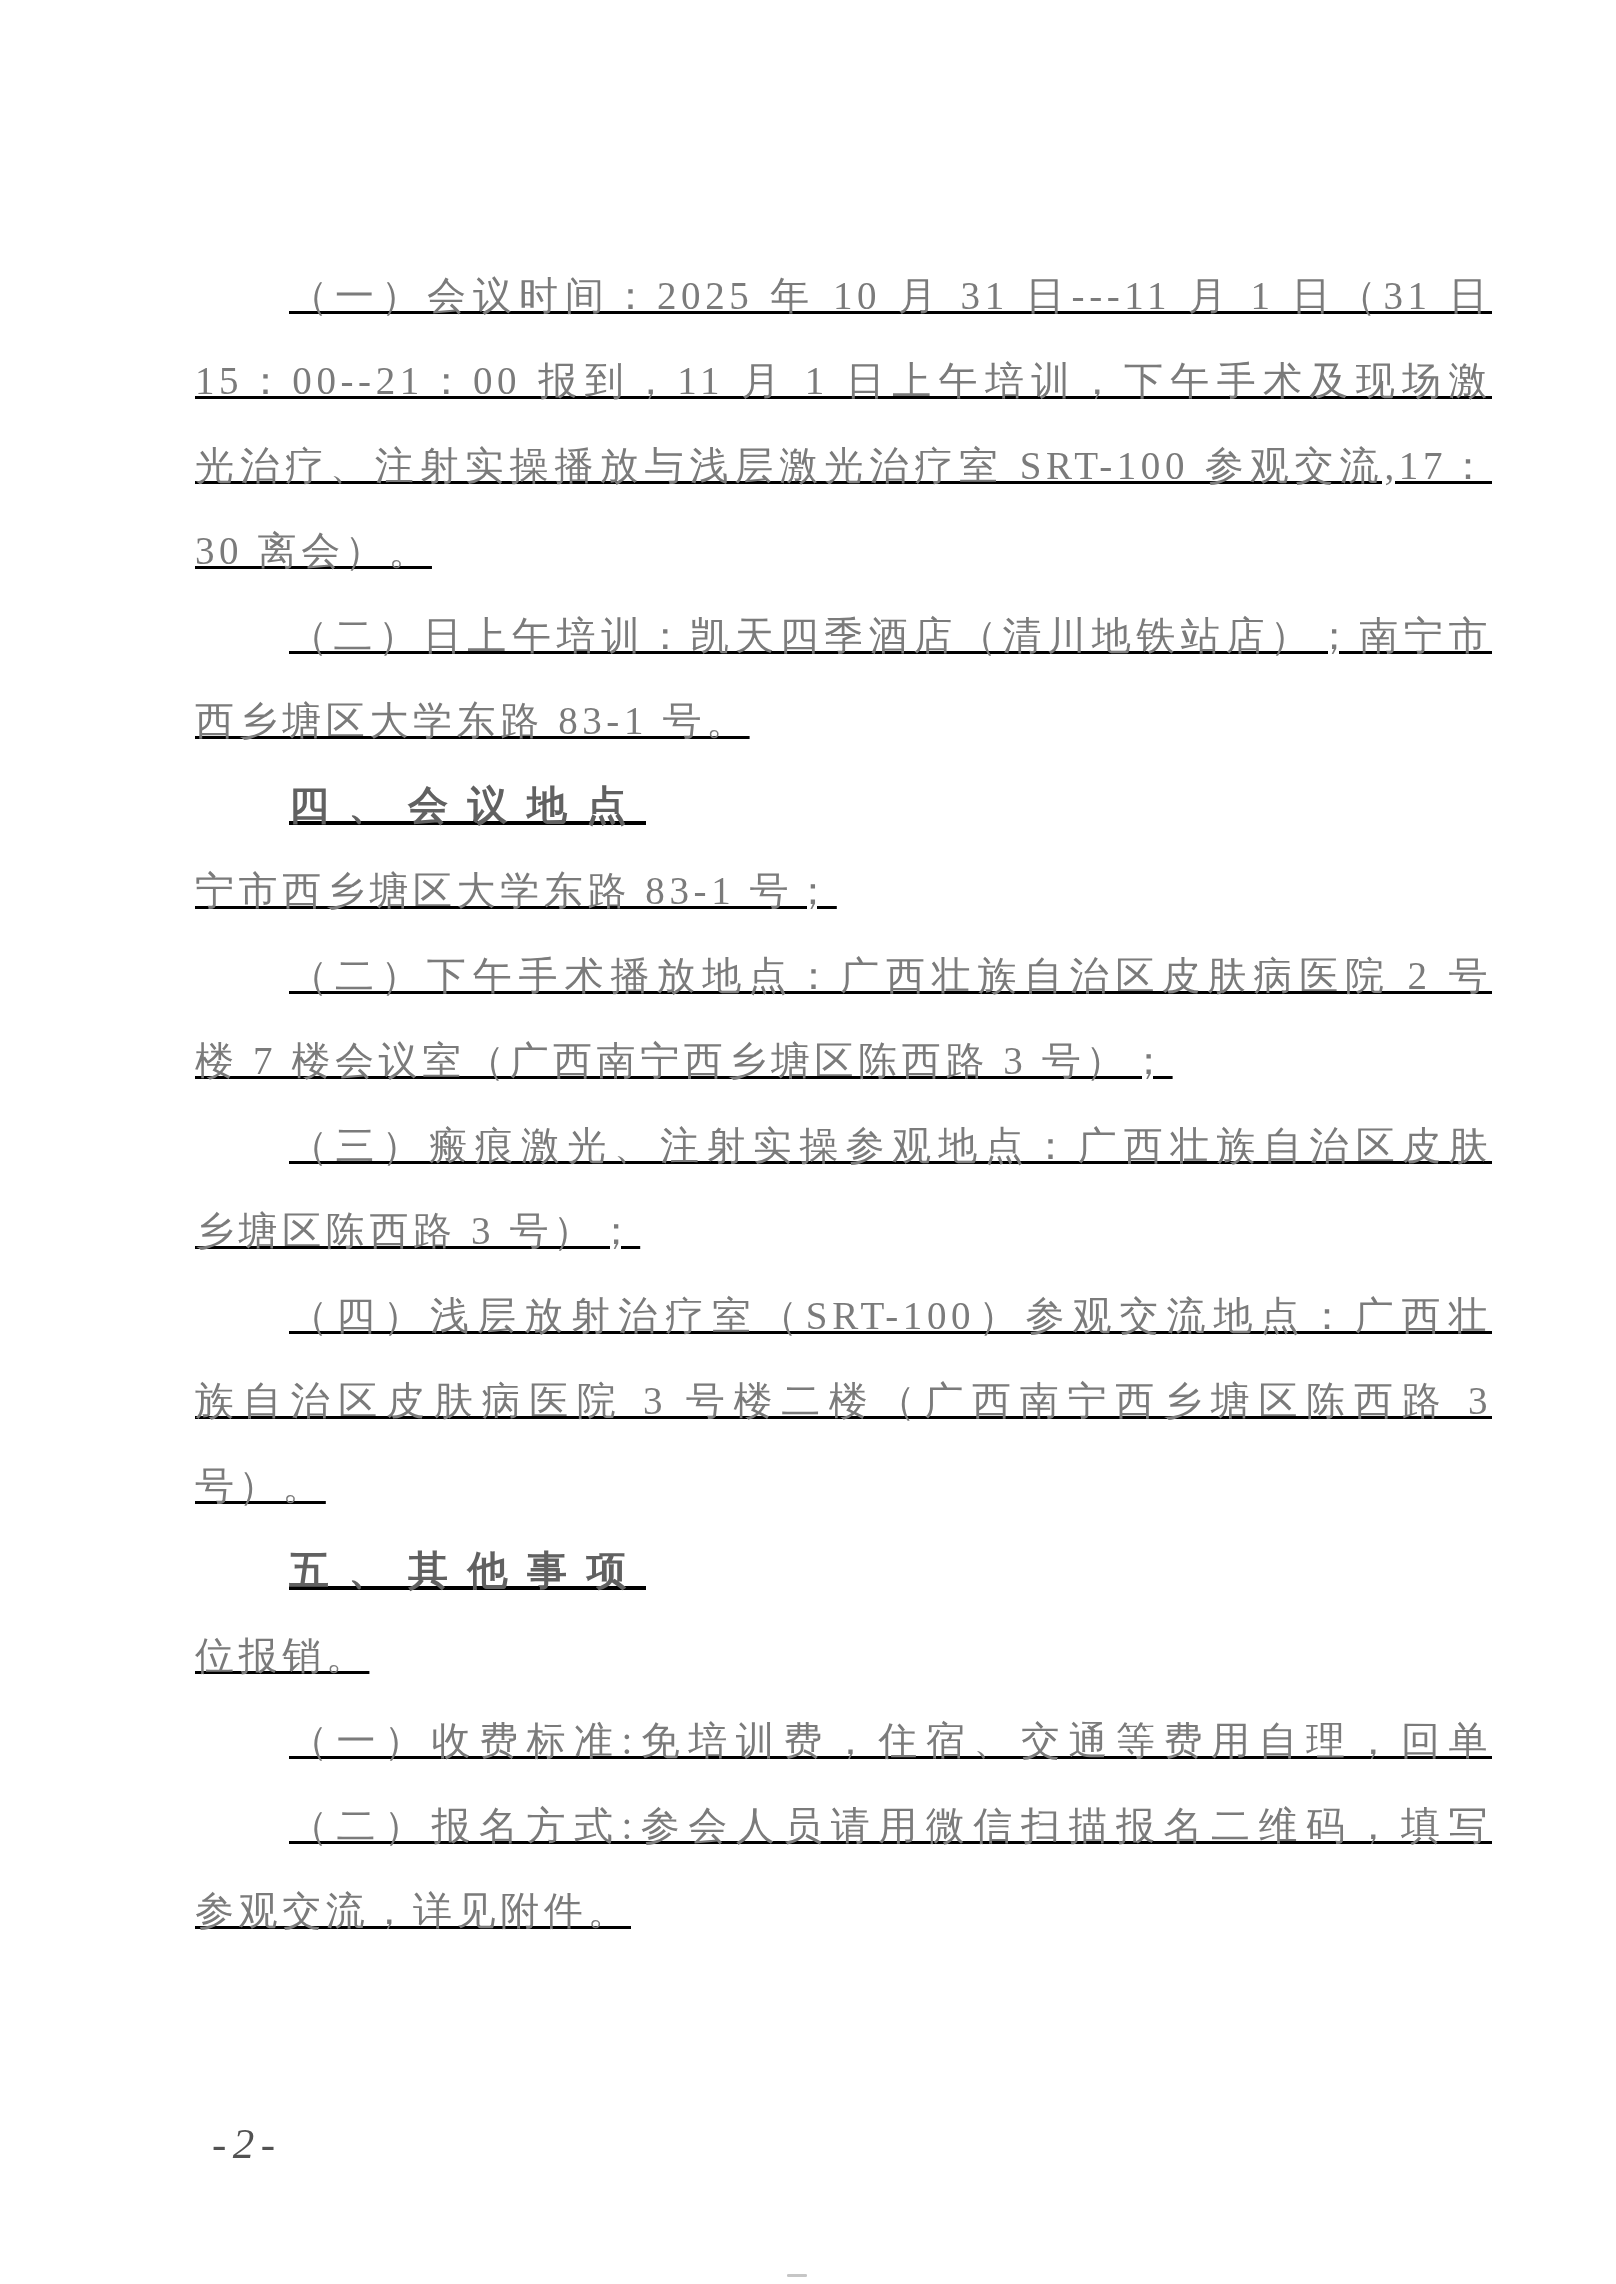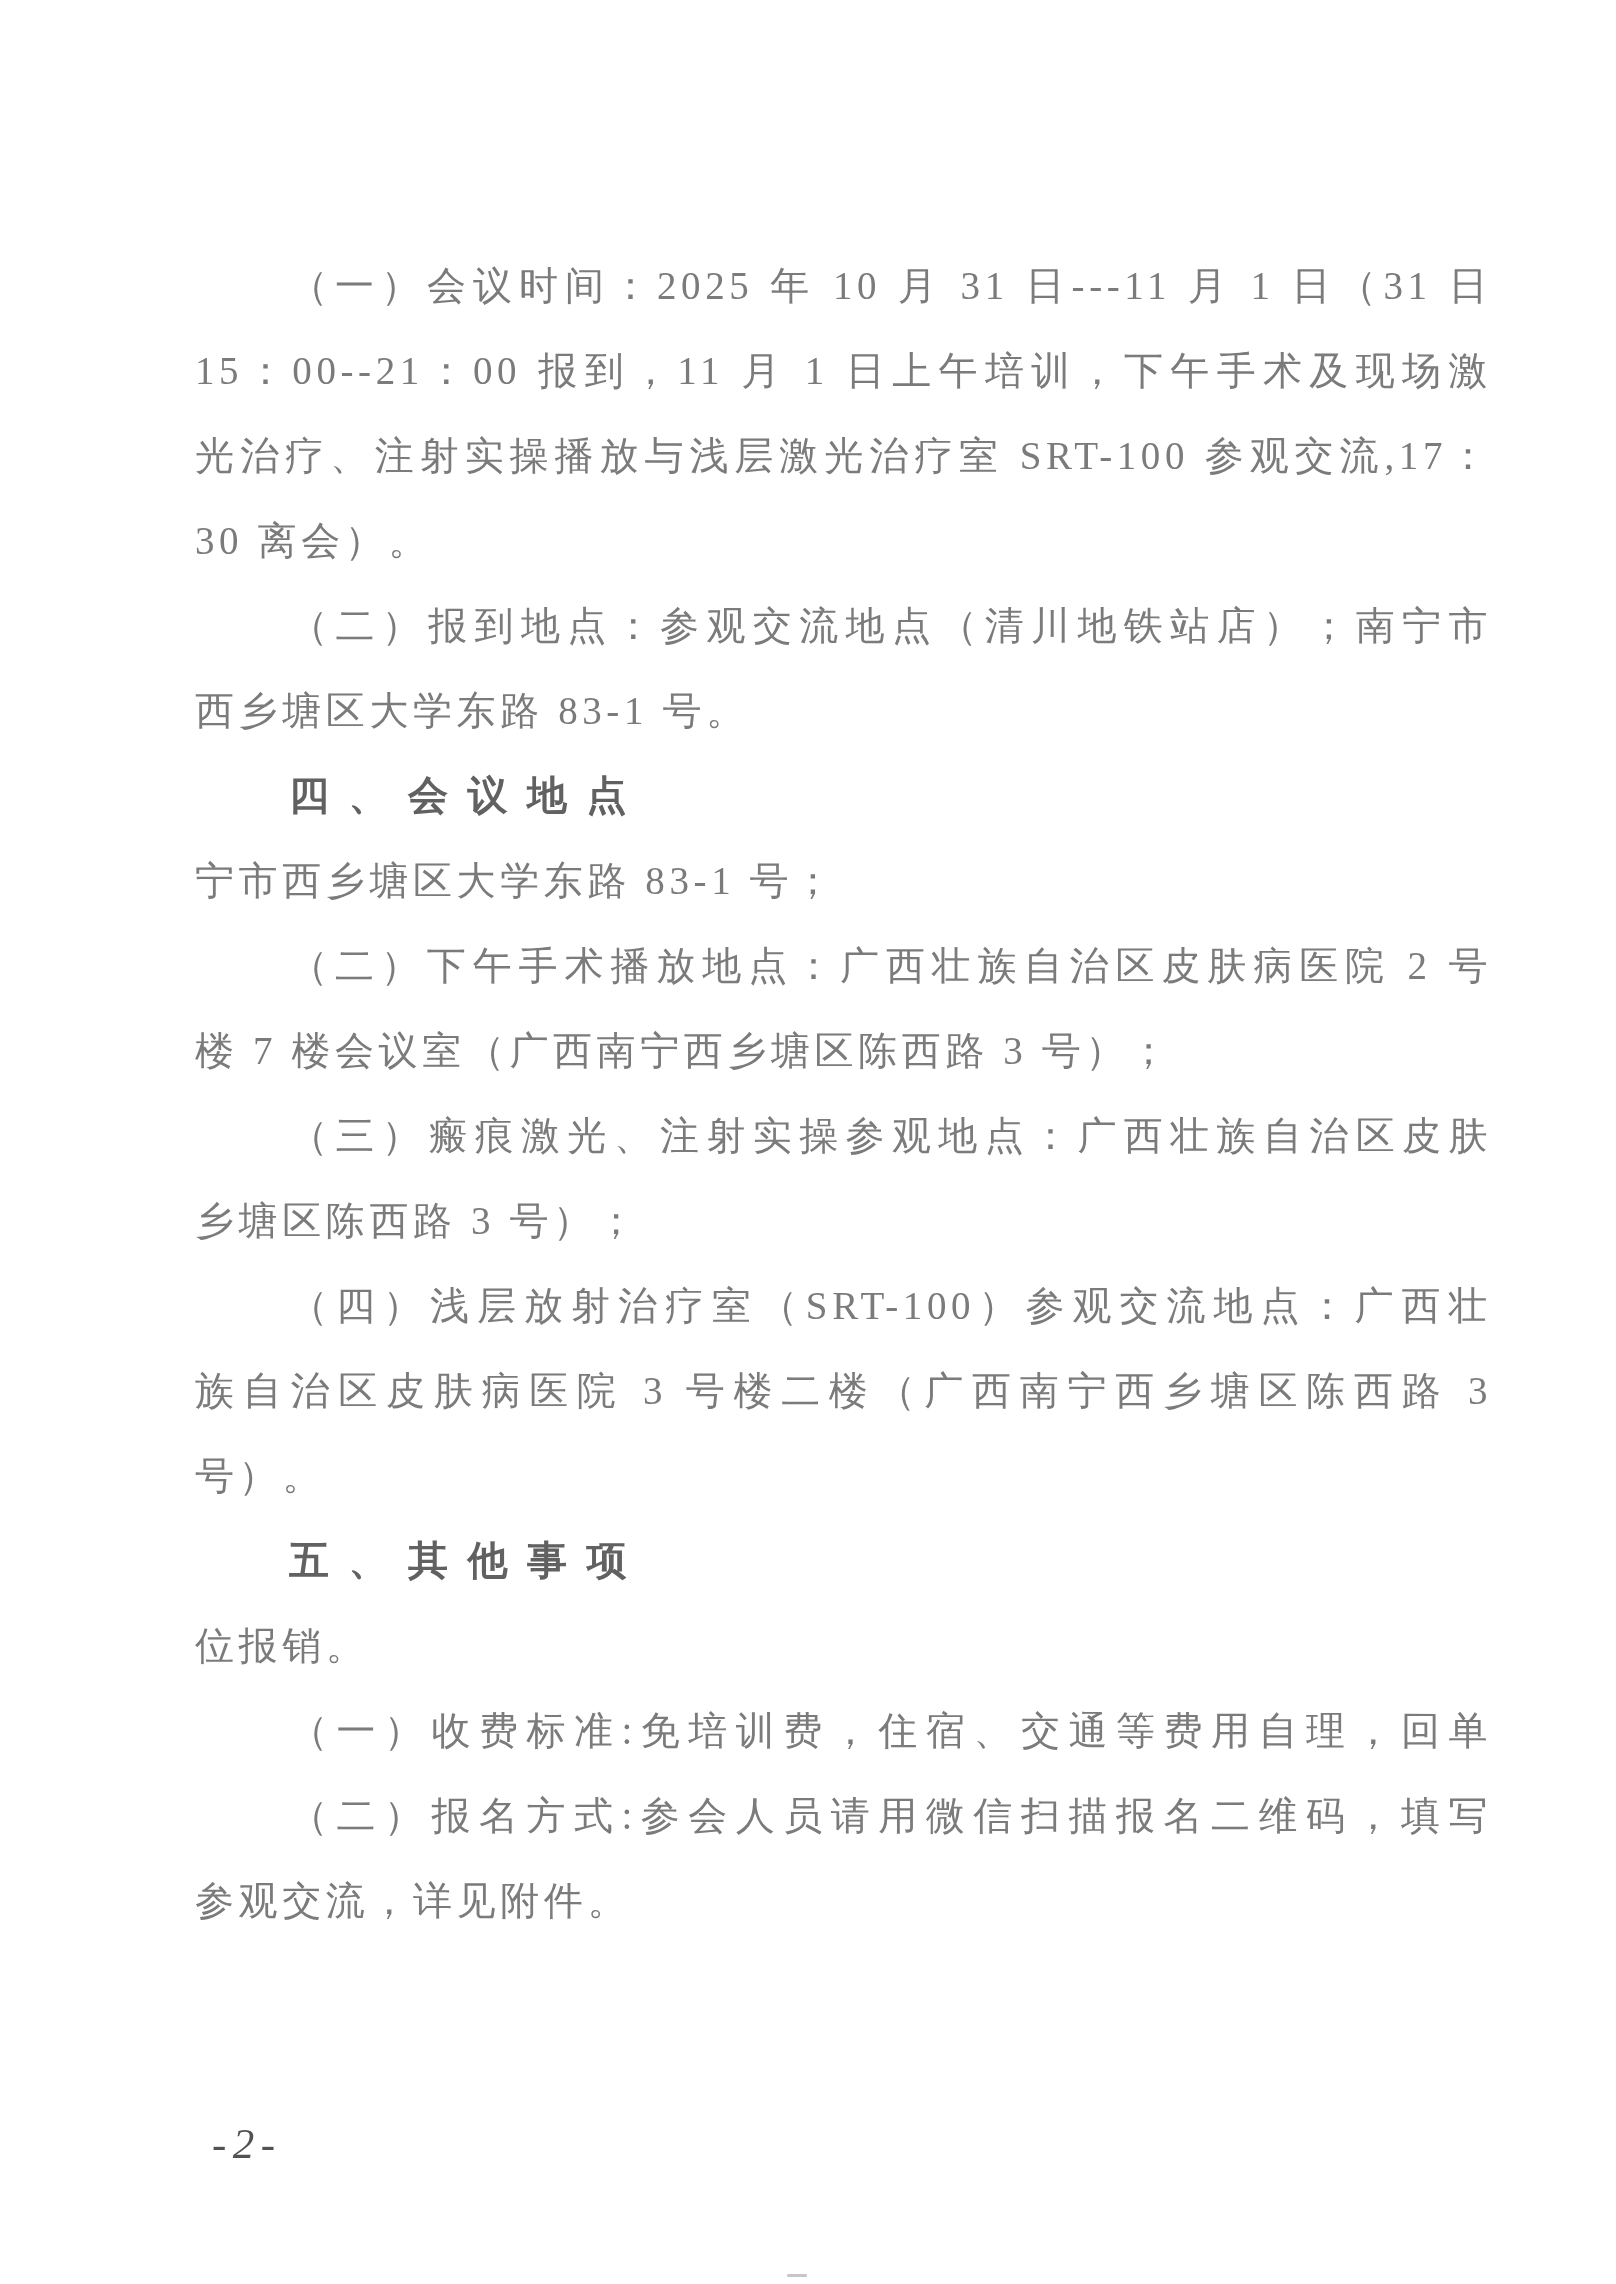--- a/index.html
+++ b/index.html
@@ -5,21 +5,21 @@
   html,body{margin:0;padding:0;background:#e8e8e8;}
   .page{
     position:relative;
     width:1616px;height:2284px;
     background:#ffffff;
     overflow:hidden;
     font-family:"Liberation Serif","DejaVu Serif",serif;
   }
   .body-col{
     position:absolute;
-    left:195px;top:243px;width:1297px;
+    left:195px;top:253px;width:1297px;text-decoration:underline;
   }
   .doc-line{
     height:85px;
     line-height:85px;
     font-size:39px;
     color:#7b7b7b;
     letter-spacing:4.6px;
     white-space:normal;
   }
   .full{
@@ -59,21 +59,21 @@
 
 <div class="page">
 
   <div class="body-col">
 
     <div class="doc-line full indent">（一）会议时间：2025 年 10 月 31 日---11 月 1 日（31 日</div>
     <div class="doc-line full">15：00--21：00 报到，11 月 1 日上午培训，下午手术及现场激</div>
     <div class="doc-line full">光治疗、注射实操播放与浅层激光治疗室 SRT-100 参观交流,17：</div>
     <div class="doc-line">30 离会）。</div>
 
-    <div class="doc-line full indent">（二）报到地点：参观交流地点（清川地铁站店）；南宁市</div>
+    <div class="doc-line full indent">（二）日上午培训：凯天四季酒店（清川地铁站店）；南宁市</div>
     <div class="doc-line">西乡塘区大学东路 83-1 号。</div>
 
     <div class="doc-line heading indent">四、会议地点</div>
 
     <div class="doc-line">宁市西乡塘区大学东路 83-1 号；</div>
 
     <div class="doc-line full indent">（二）下午手术播放地点：广西壮族自治区皮肤病医院 2 号</div>
     <div class="doc-line">楼 7 楼会议室（广西南宁西乡塘区陈西路 3 号）；</div>
 
     <div class="doc-line full indent">（三）瘢痕激光、注射实操参观地点：广西壮族自治区皮肤</div>

